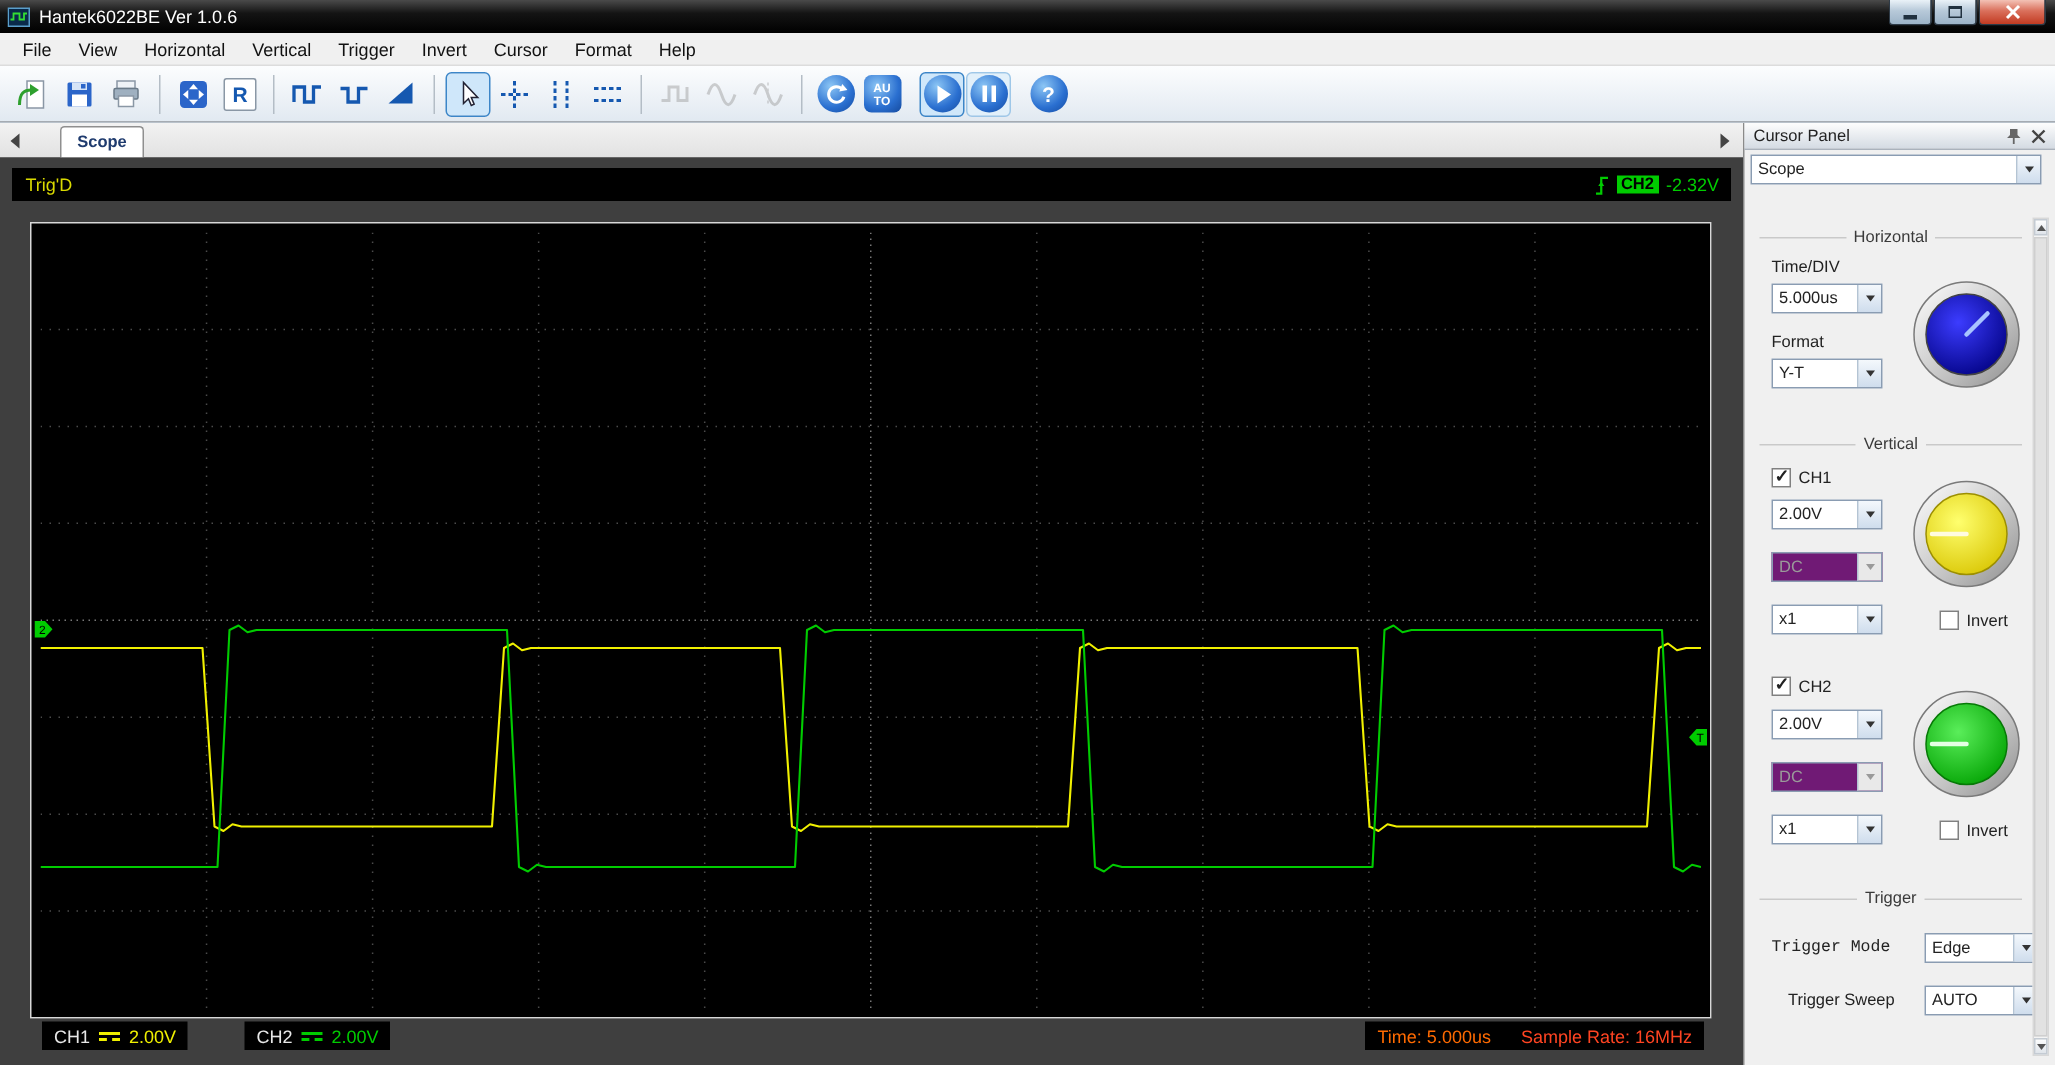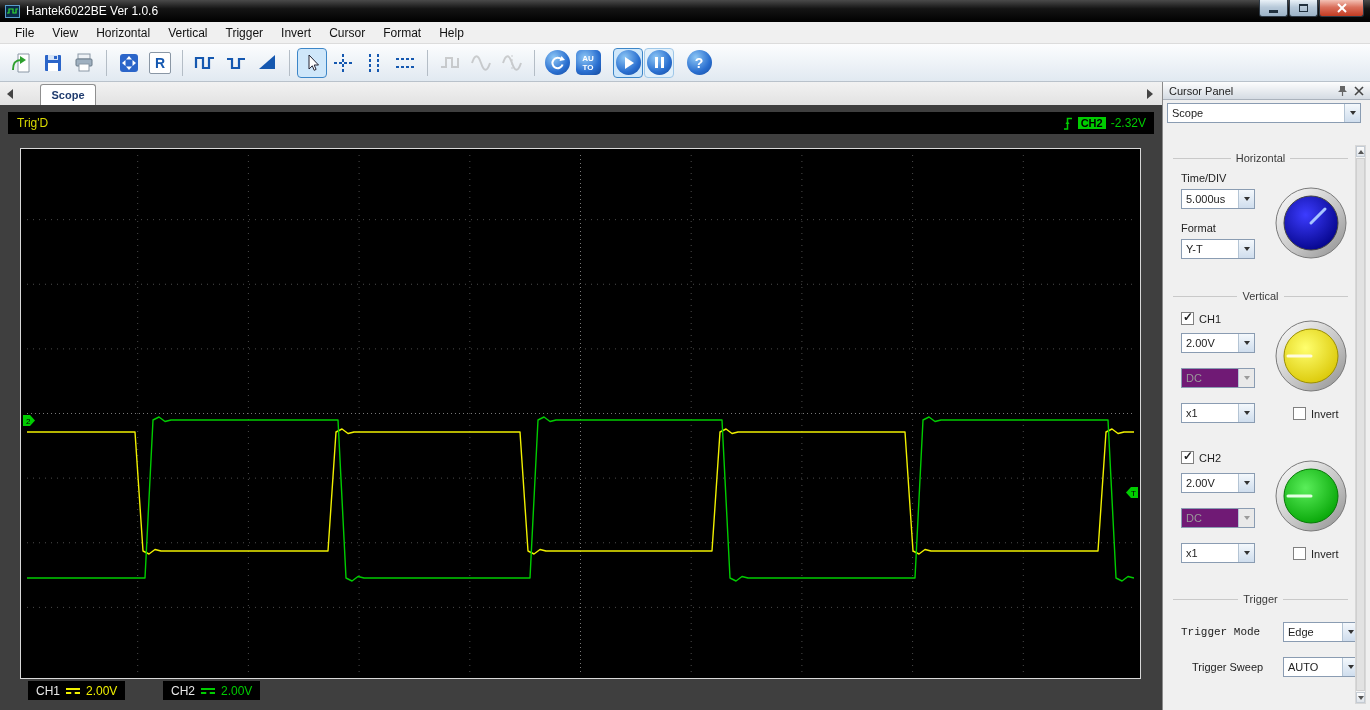--- a/index.html
+++ b/index.html
@@ -387,20 +387,24 @@
           <span class="t-yel">2.00V</span>
         </div>
         <div class="bs-box" id="bs-ch2">
           <span class="t-white">CH2</span>
           <span class="dc-sym t-grn">
               <i class="l1"></i>
               <i class="l2"></i>
             </span>
           <span class="t-grn">2.00V</span>
         </div>
+        <div class="bs-box" id="bs-time">
+          <span class="t-org">Time: 5.000us</span>
+          <span class="t-red">Sample Rate: 16MHz</span>
+        </div>
       </div>
     </div>
   </div>
 
   <div class="control-panel">
     <div class="cp-header">
       <span class="cp-header-title">Cursor Panel</span>
       <svg width="11" height="11" viewBox="0 0 11 11">
         <path d="M3,1 h5 v4 l2,2 h-9 l2,-2 z" fill="#666"></path>
           <line x1="5.5" y1="7" x2="5.5" y2="11" stroke="#666" stroke-width="1.2"></line>

